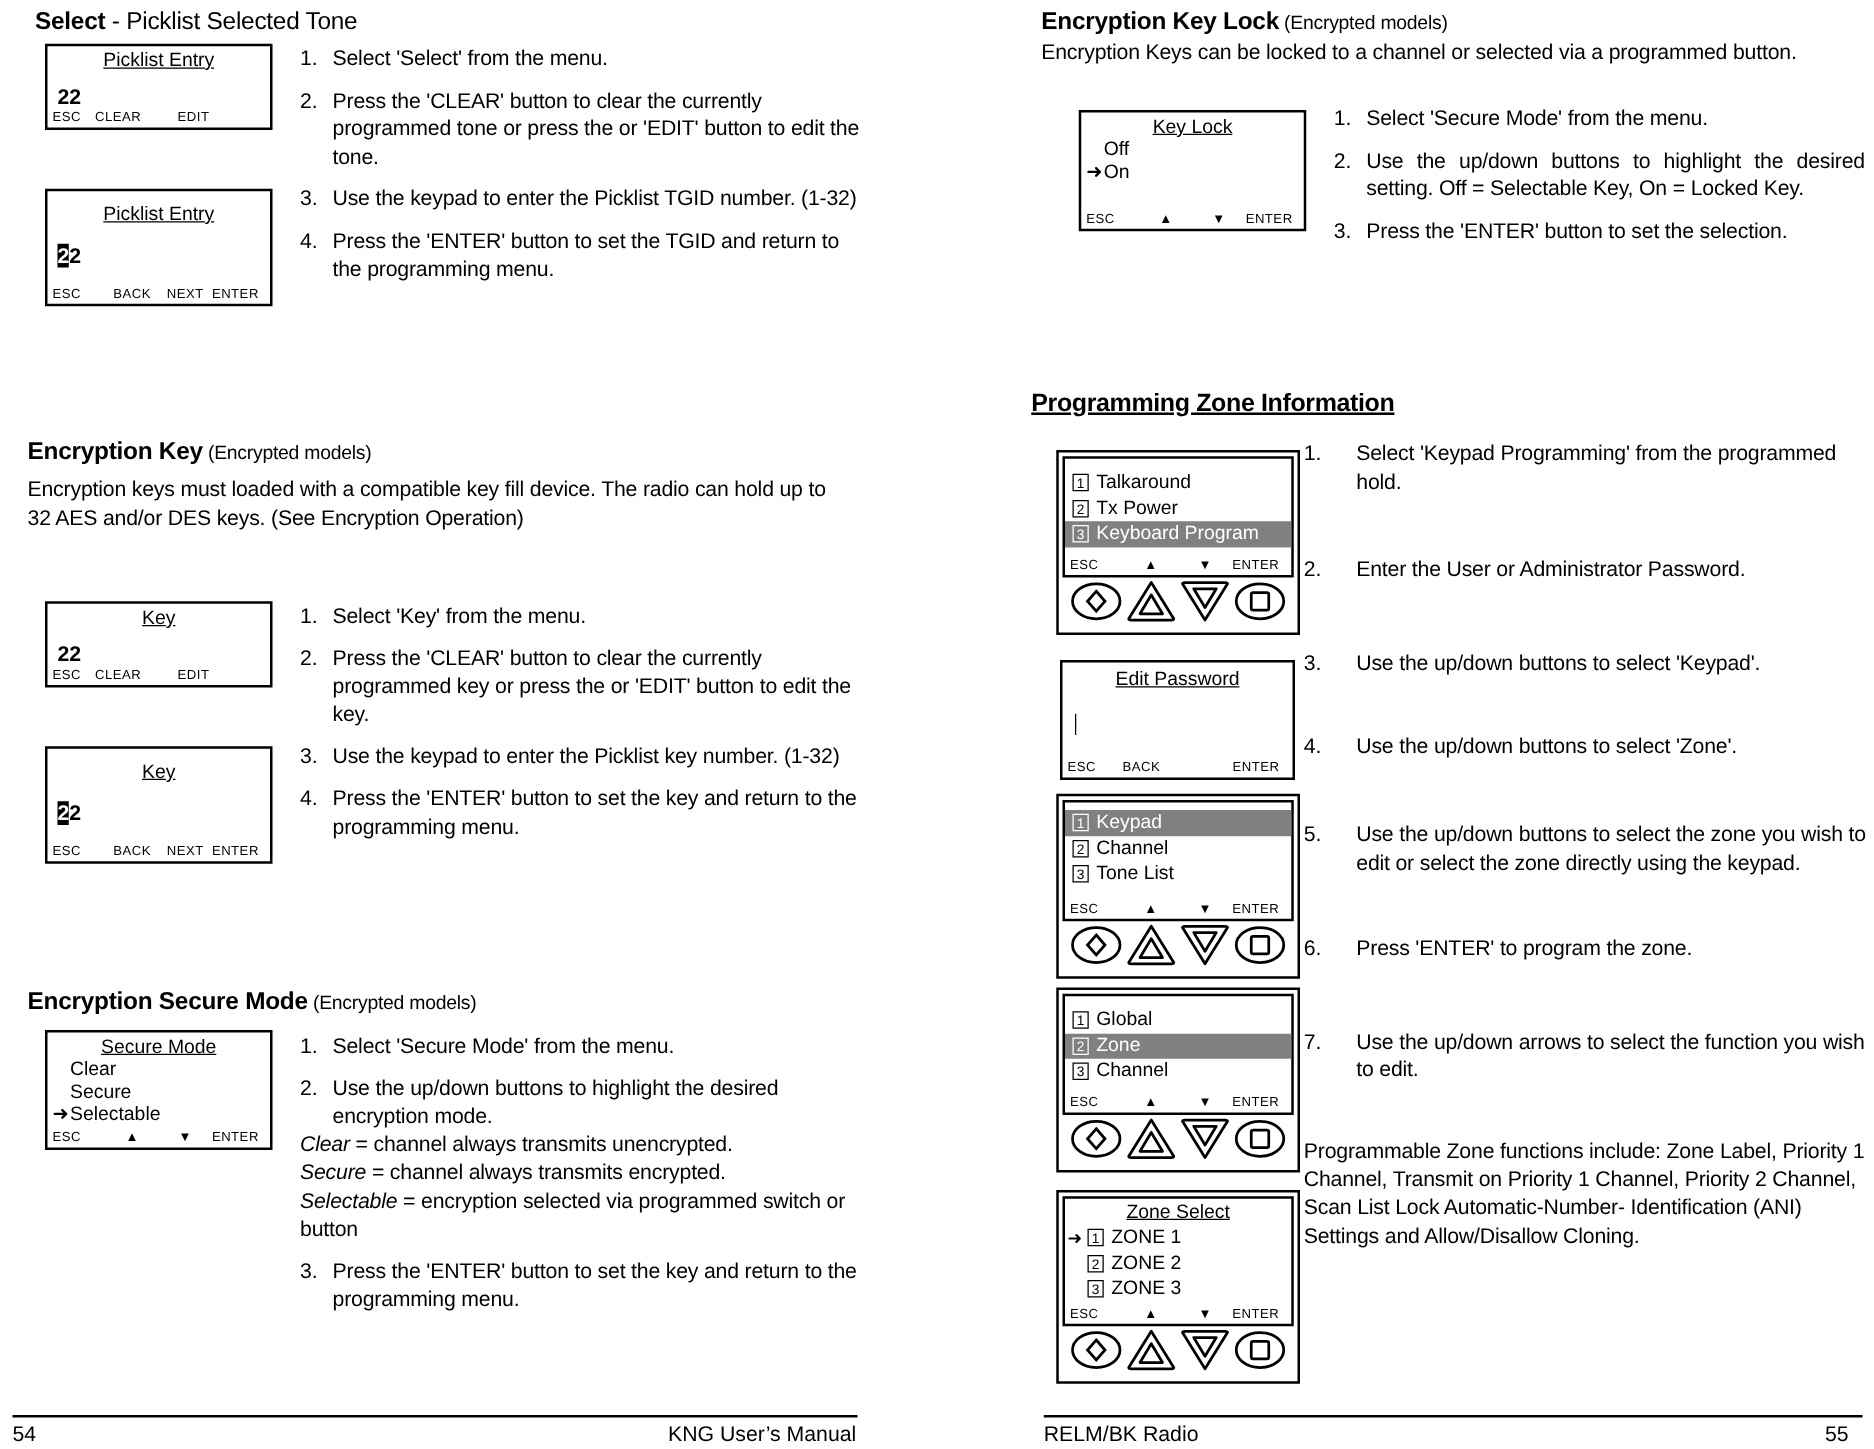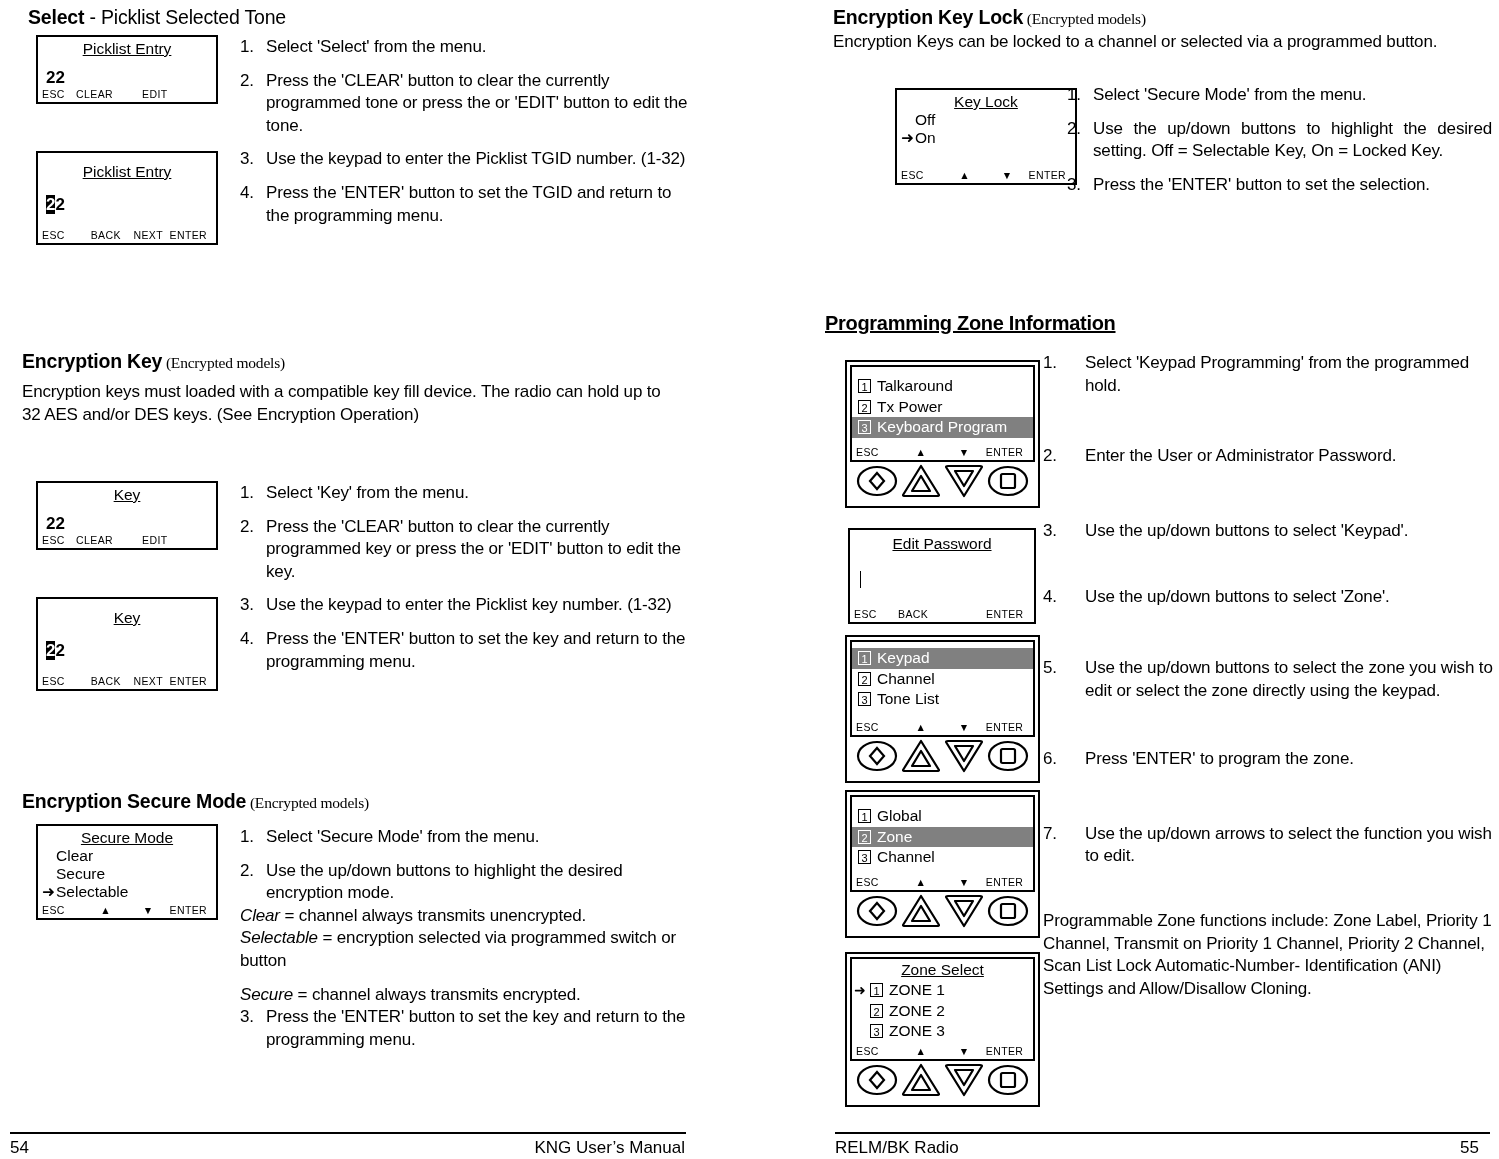--- a/index.html
+++ b/index.html
@@ -25,21 +25,20 @@
 
   
   .h-sec {
     font-size: 19.5px;
     font-weight: bold;
     letter-spacing: -0.2px;
   }
   .h-sec .light {
     font-weight: normal;
     font-size: 15.5px;
-    font-family: Liberation Serif, serif;
   }
   .h-sec .reg {
     font-weight: normal;
   }
   .h-major {
     font-size: 20px;
     font-weight: bold;
     text-decoration: underline;
     letter-spacing: -0.3px;
   }
@@ -306,25 +305,25 @@
       <span class="num">1.</span>
       <span class="txt">Select 'Secure Mode' from the menu.</span>
     </div>
     <div class="step" style="margin-bottom:0;">
       <span class="num">2.</span>
       <span class="txt">Use the up/down buttons to highlight the desired encryption mode.</span>
     </div>
     <div class="body-text">
       <span class="ital">Clear</span><span> = channel always transmits unencrypted.</span>
     </div>
+    <div class="body-text">
+      <span class="ital">Secure</span><span> = channel always transmits encrypted.</span>
+    </div>
     <div class="body-text" style="margin-bottom:11px;">
       <span class="ital">Selectable</span><span> = encryption selected via programmed switch or button</span>
-    </div>
-    <div class="body-text">
-      <span class="ital">Secure</span><span> = channel always transmits encrypted.</span>
     </div>
     <div class="step">
       <span class="num">3.</span>
       <span class="txt">Press the 'ENTER' button to set the key and return to the programming menu.</span>
     </div>
   </div>
 
   <div class="footer-rule" style="left:10px; top:1132px; width:676px;"></div>
   <div class="footer-txt" style="left:10px; top:1138px;">54</div>
   <div class="footer-txt" style="right:75px; top:1138px; text-align:right;">KNG User’s Manual</div>
@@ -332,21 +331,21 @@
 
 <div class="page page-right">
 
   <div style="position:absolute; left:73px; top:6px; width:660px;">
     <div class="h-sec">
       <span>Encryption Key Lock</span><span class="light"> (Encrypted models)</span>
     </div>
     <div class="body-text" style="margin-top:2px;">Encryption Keys can be locked to a channel or selected via a programmed button.</div>
   </div>
 
-  <div class="lcd" style="position:absolute; left:103px; top:88px; width:182px; height:97px;margin-left:32px;">
+  <div class="lcd" style="position:absolute; left:103px; top:88px; width:182px; height:97px;">
     <div class="lcd-title">Key Lock</div>
     <div class="menu-line">
       <span>Off</span>
     </div>
     <div class="menu-line sel">
       <span class="arrow">➜</span>
       <span>On</span>
     </div>
     <div class="lcd-softkeys sk-4">
       <span>ESC</span>

